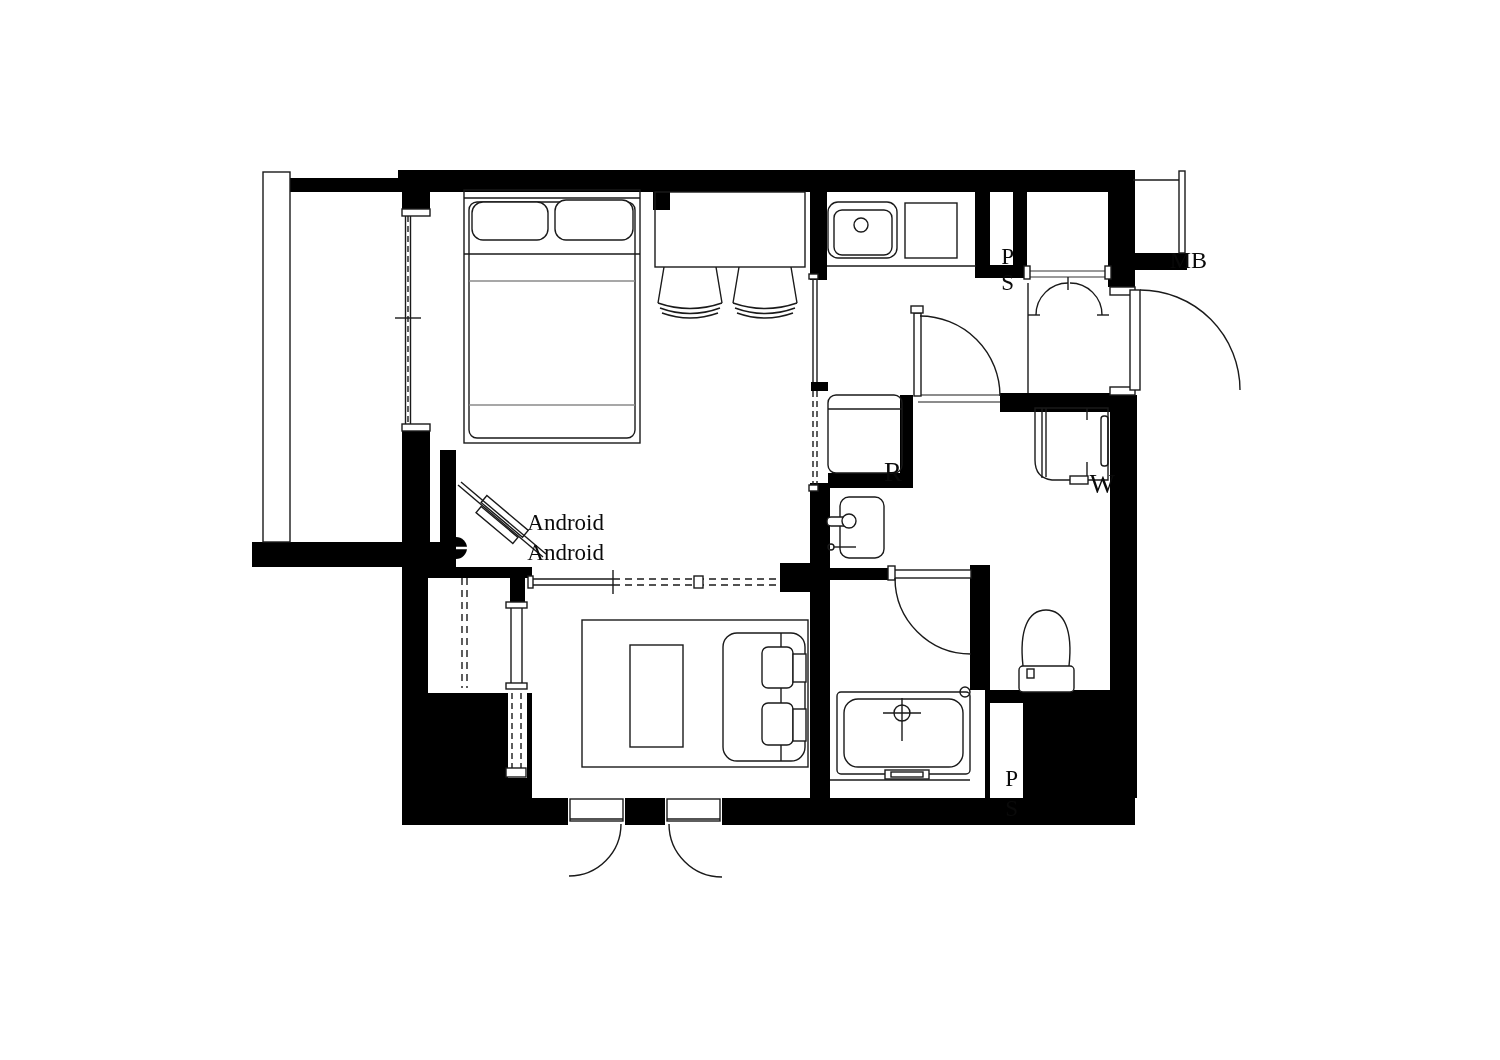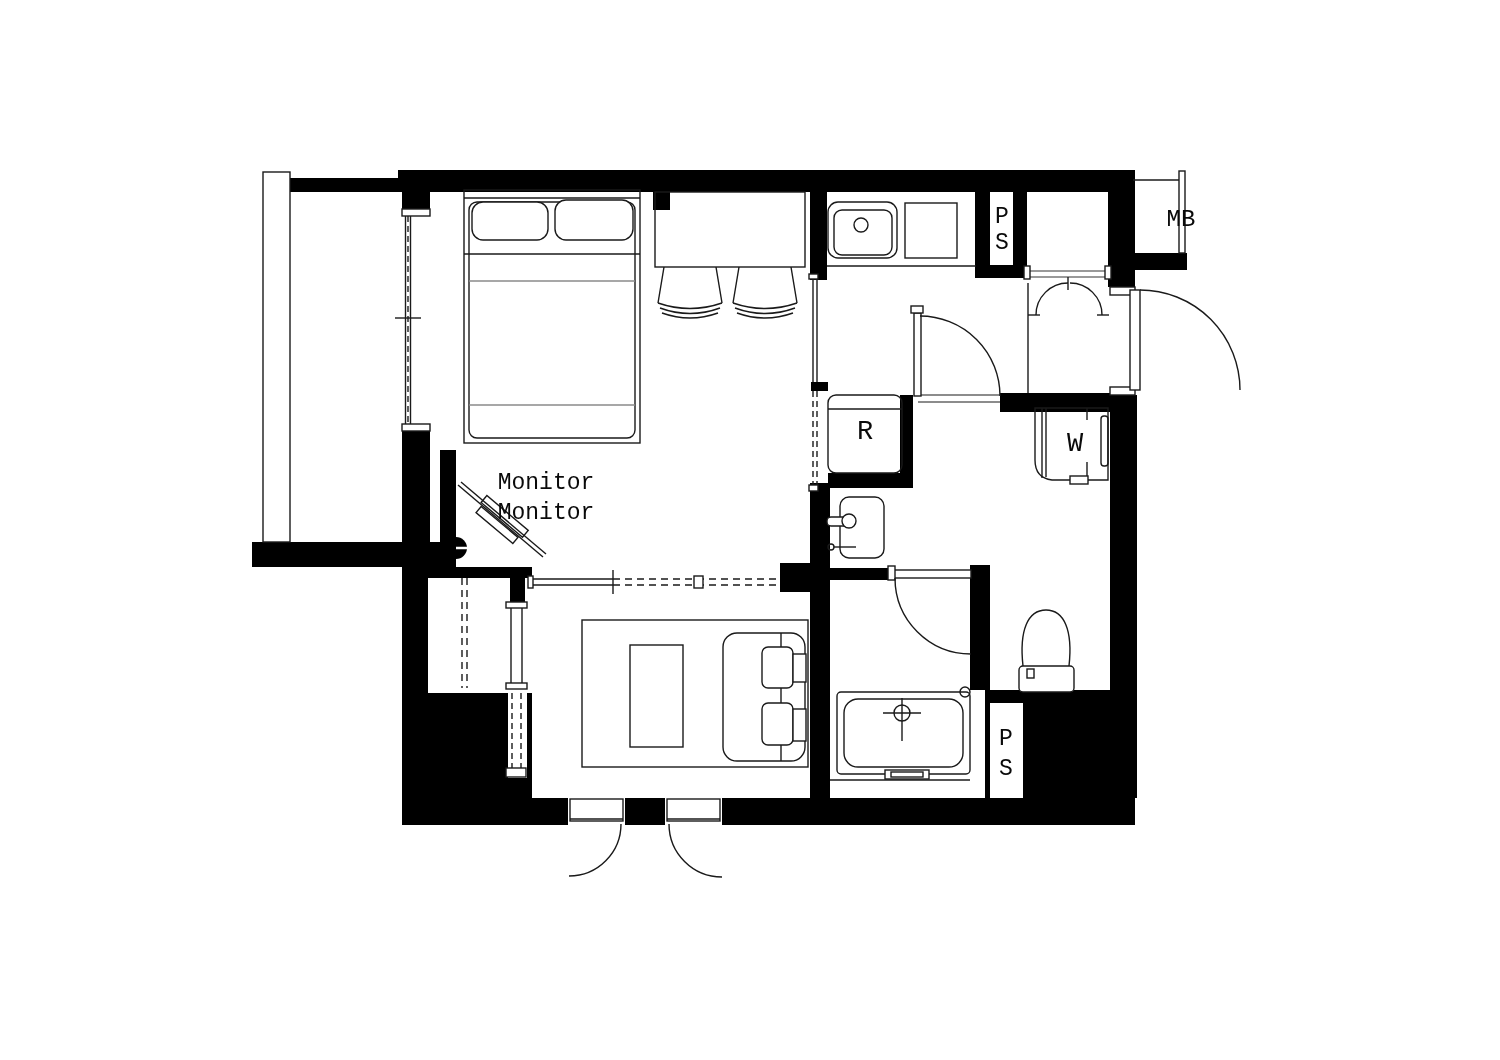--- a/index.html
+++ b/index.html
@@ -3,22 +3,22 @@
 <meta charset="utf-8">
 <style>
   :root { --wall:#000000; --line:#1a1a1a; --background:#ffffff; --text:#0a0a0a; }
   html,body { margin:0; padding:0; background:var(--background); }
   #stage {
     position:relative; width:1500px; height:1060px; background:var(--background);
     font-family:"Liberation Sans", sans-serif; overflow:hidden;
   }
   #plan-svg { position:absolute; left:0; top:0; width:1500px; height:1060px; color:var(--wall); }
   .lbl {
-    position:absolute; color:var(--text); text-align:center;
-    font-family:Liberation Mono, monospace; white-space:pre-wrap;
+    position:absolute; color:var(--text); text-align:right;
+    font-family:Liberation Serif, serif; white-space:pre-wrap;margin-top:40px;
   }
   .lbl.stack { word-break:break-all; }
   #lbl-ps-top    { left:990px;  top:204px; width:24px;  font-size:23px; line-height:26px; }
   #lbl-mb        { left:1155px; top:207px; width:52px;  font-size:24px; line-height:26px; }
   #lbl-fridge    { left:828px;  top:417px; width:74px;  font-size:27px; line-height:30px; }
   #lbl-washer    { left:1035px; top:429px; width:80px;  font-size:27px; line-height:30px; }
   #lbl-monitor   { left:488px;  top:468px; width:116px; font-size:23px; line-height:30px; }
   #lbl-ps-bottom { left:994px;  top:724px; width:24px;  font-size:23px; line-height:30px; }
 </style>
 </head>
@@ -264,15 +264,15 @@
       <rect x="793" y="654" width="13" height="28" fill="#ffffff"></rect>
       <rect x="793" y="709" width="13" height="32" fill="#ffffff"></rect>
     </g>
   </g>
 </svg>
 
   <div id="lbl-ps-top" class="lbl stack">PS</div>
   <div id="lbl-mb" class="lbl">MB</div>
   <div id="lbl-fridge" class="lbl">R</div>
   <div id="lbl-washer" class="lbl">W</div>
-  <div id="lbl-monitor" class="lbl">Monitor Monitor</div>
+  <div id="lbl-monitor" class="lbl">Android Android</div>
   <div id="lbl-ps-bottom" class="lbl stack">PS</div>
 </div>
 
 </body></html>

